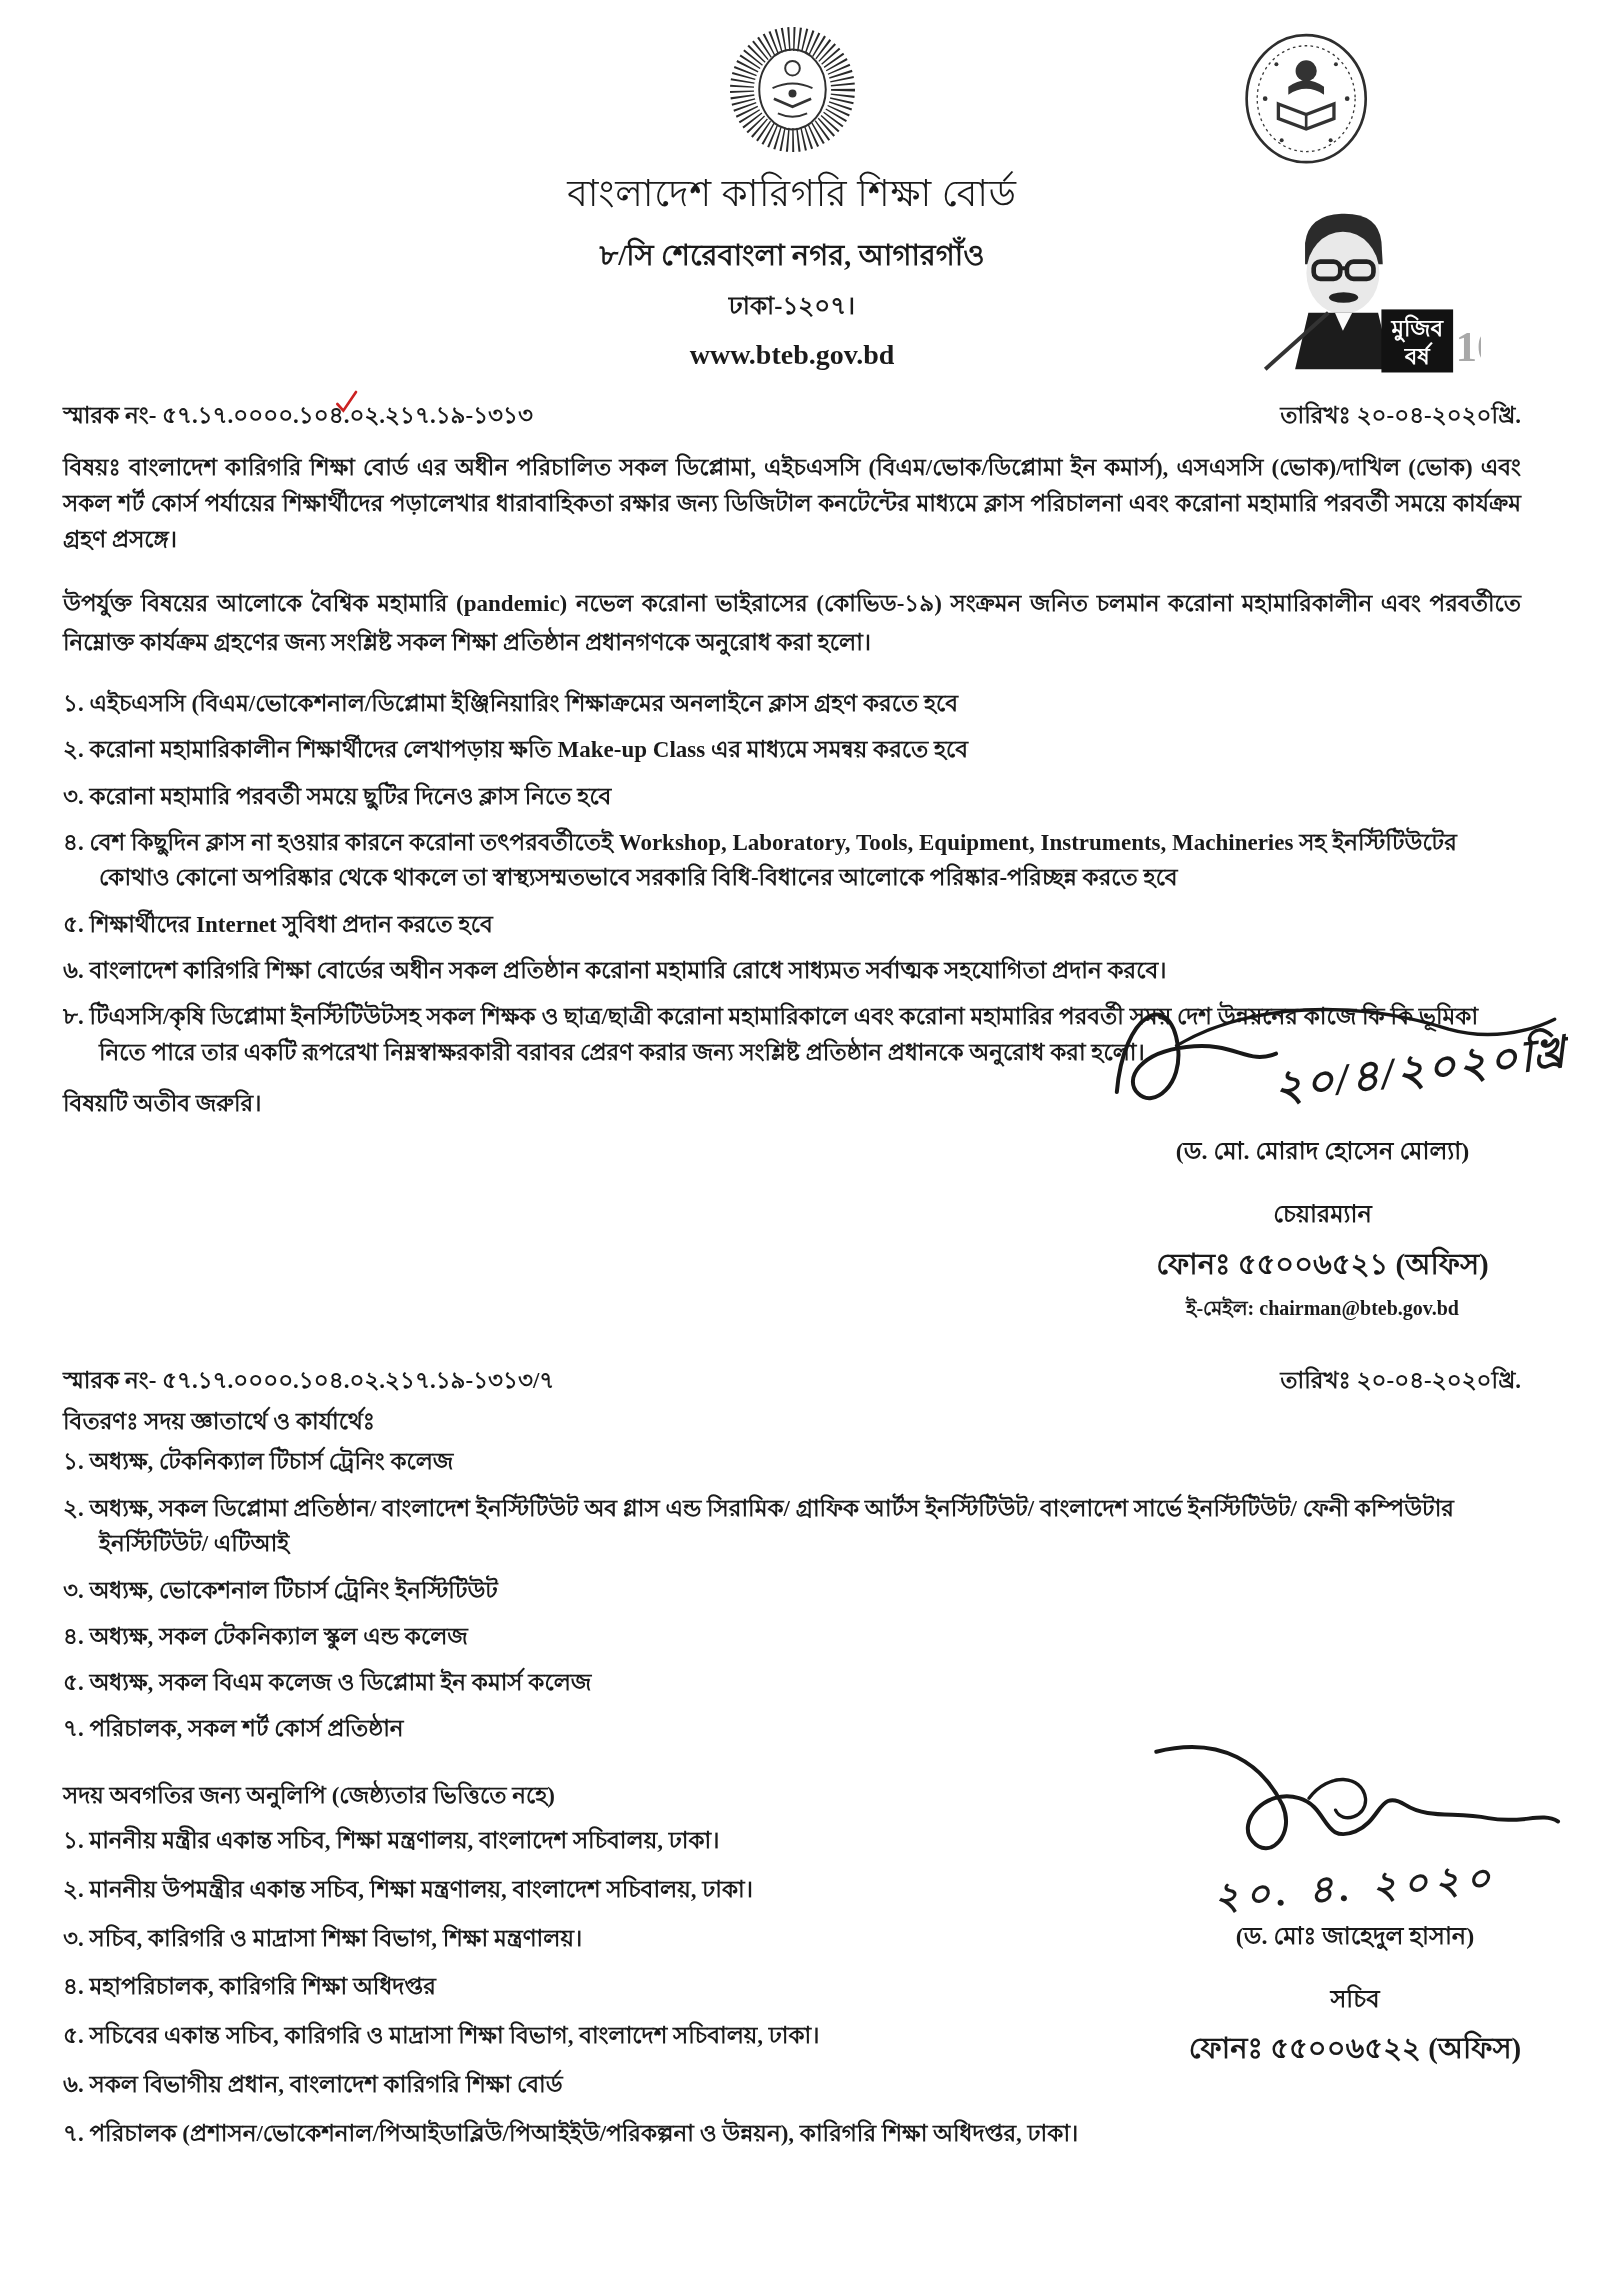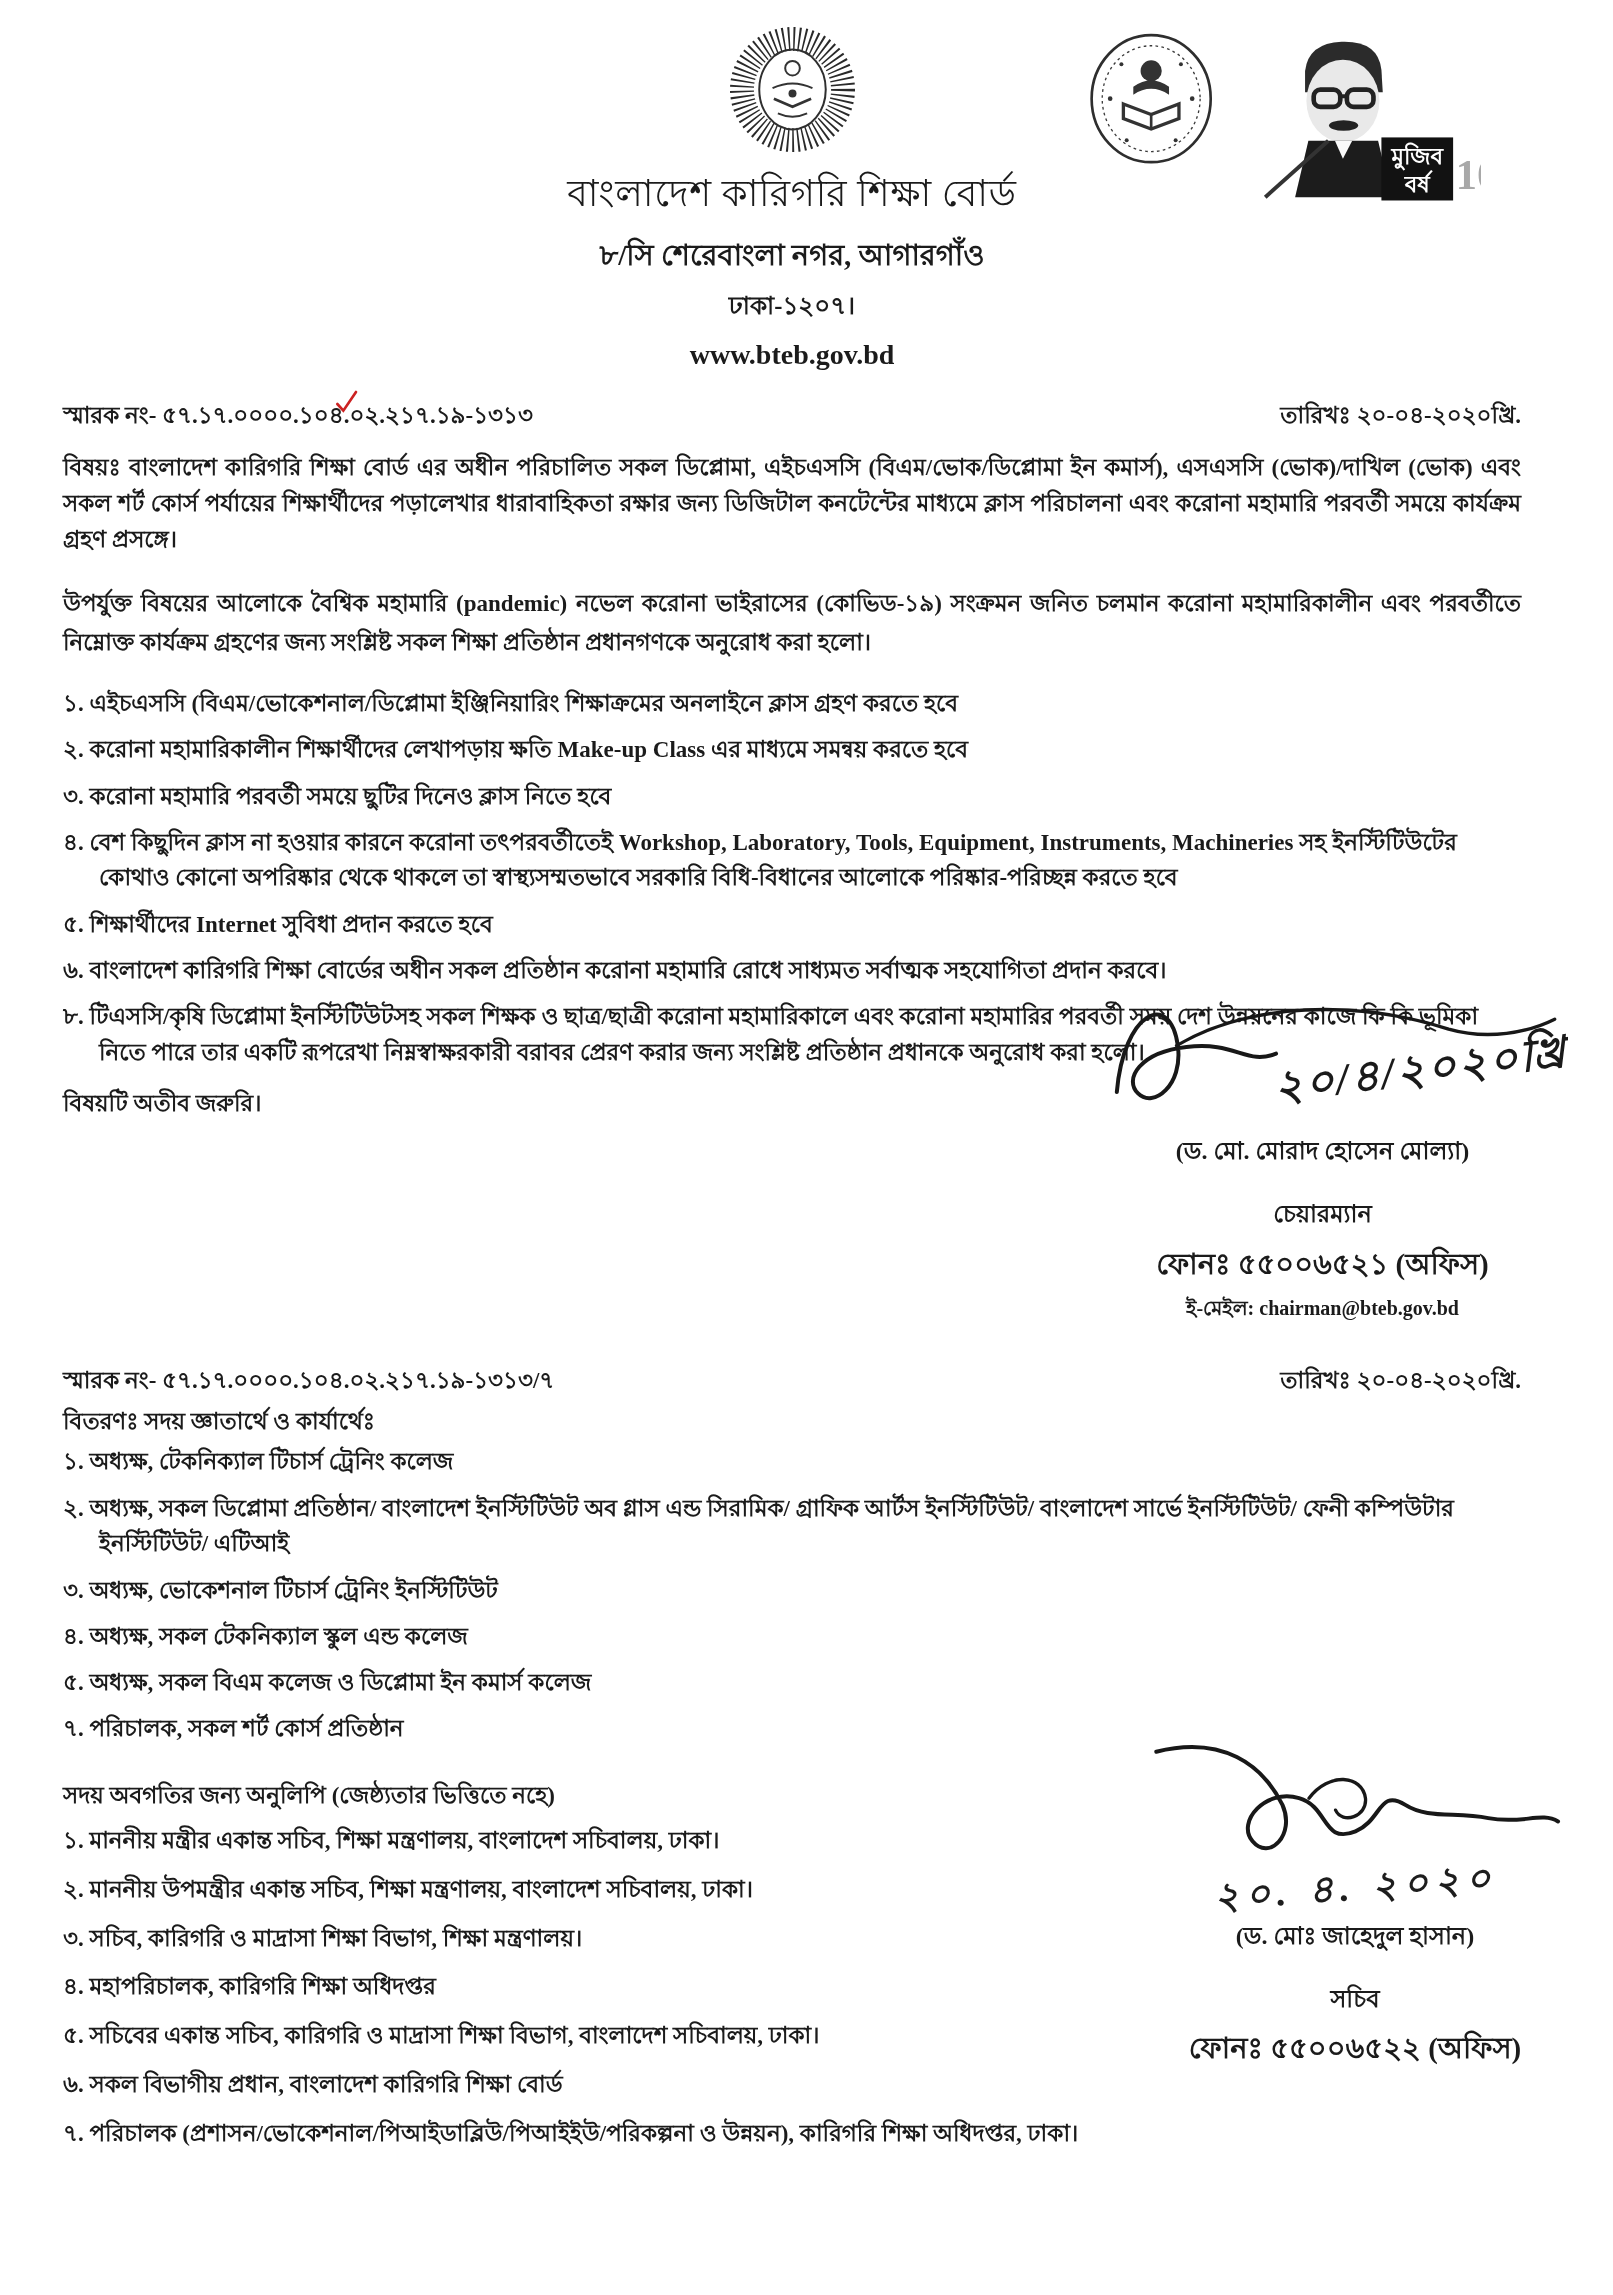--- a/index.html
+++ b/index.html
@@ -12,21 +12,21 @@
     font-family:"Liberation Serif","DejaVu Serif",serif;
     font-size:23px;
     line-height:1.5;
     box-sizing:border-box;
     padding:18.6px 93px 26.5px 63px;
     overflow:hidden;
   }
   
   .letterhead{position:relative;text-align:center;}
   .seal-wrap{display:flex;justify-content:center;}
-  .corner-logos{position:absolute;top:12px;right:40px;display:flex;align-items:flex-start;gap:26px;}
+  .corner-logos{position:absolute;top:12px;right:40px;display:flex;align-items:flex-start;gap:36px;flex-direction:column;}
   .org-name{font-size:37px;font-weight:normal;margin-top:4px;letter-spacing:0.7px;}
   .addr{font-size:29px;font-weight:700;margin-top:13px;}
   .addr2{font-size:24.6px;font-weight:600;margin-top:10.6px;}
   .website{font-size:28px;font-weight:600;margin-top:9.3px;font-family:"Liberation Serif",serif;}
   
   .memo-row{display:flex;justify-content:space-between;align-items:baseline;font-weight:bold;margin-top:22.6px;}
   .memo-row .num{position:relative;}
   .red-check{position:absolute;left:269px;top:-10.6px;}
   
   .subject{font-weight:bold;text-align:justify;margin-top:17px;line-height:1.55;}

